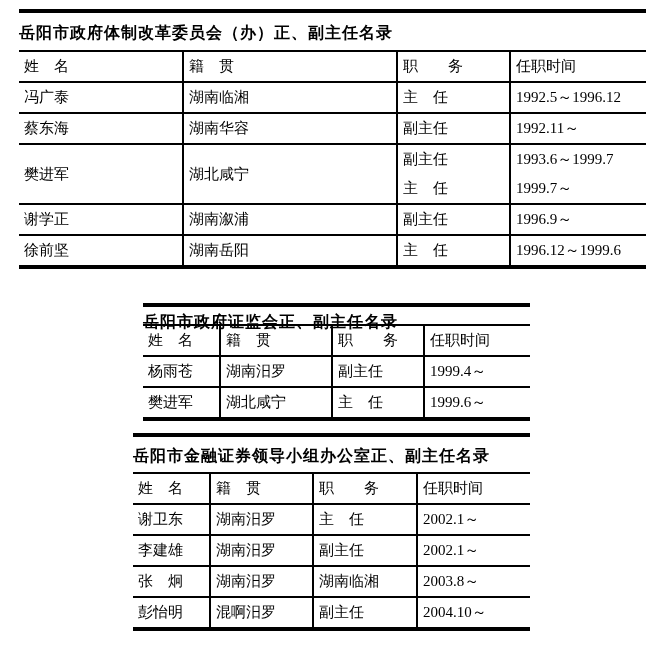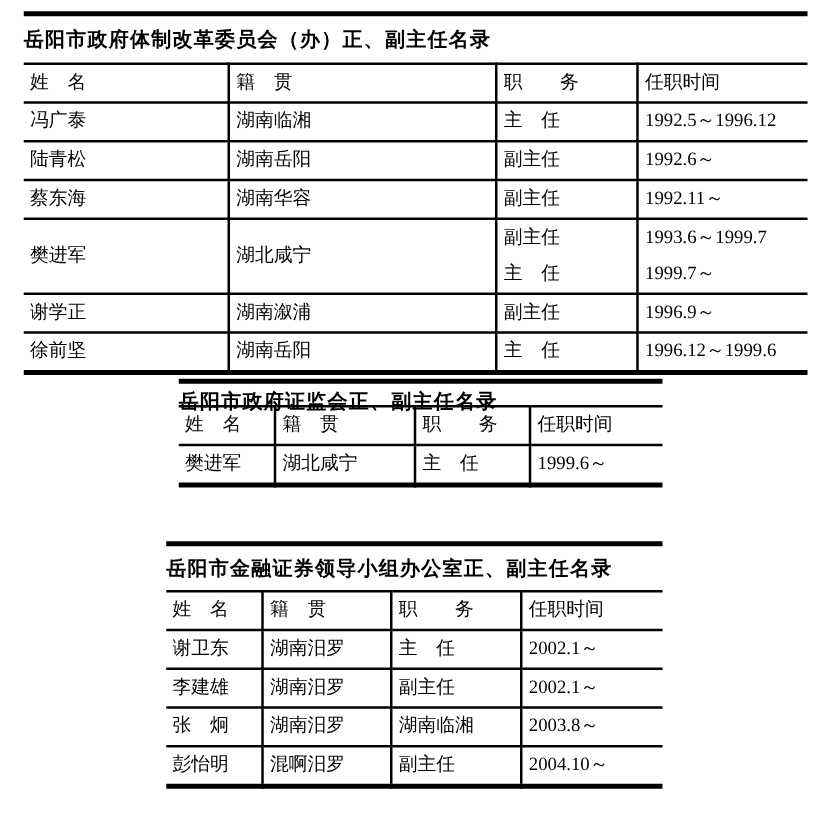--- a/index.html
+++ b/index.html
@@ -82,26 +82,20 @@
         <th>职　　务</th>
         <th>任职时间</th>
       </tr>
       <tr>
         <td>冯广泰</td>
         <td>湖南临湘</td>
         <td>主　任</td>
         <td>1992.5～1996.12</td>
       </tr>
       <tr>
-        <td>陆青松</td>
-        <td>湖南岳阳</td>
-        <td>副主任</td>
-        <td>1992.6～</td>
-      </tr>
-      <tr>
         <td>蔡东海</td>
         <td>湖南华容</td>
         <td>副主任</td>
         <td>1992.11～</td>
       </tr>
       <tr class="row-tall">
         <td>樊进军</td>
         <td>湖北咸宁</td>
         <td>副主任
 主　任</td>
@@ -135,20 +129,26 @@
           <col class="t2c4">
         </colgroup>
       <tbody>
           <tr class="header-row">
         <th>姓　名</th>
         <th>籍　贯</th>
         <th>职　　务</th>
         <th>任职时间</th>
       </tr>
       <tr>
+        <td>杨雨苍</td>
+        <td>湖南汨罗</td>
+        <td>副主任</td>
+        <td>1999.4～</td>
+      </tr>
+      <tr>
         <td>樊进军</td>
         <td>湖北咸宁</td>
         <td>主　任</td>
         <td>1999.6～</td>
       </tr>
     </tbody>
       </table>
   </section>
 
   <section class="sec sec3">

